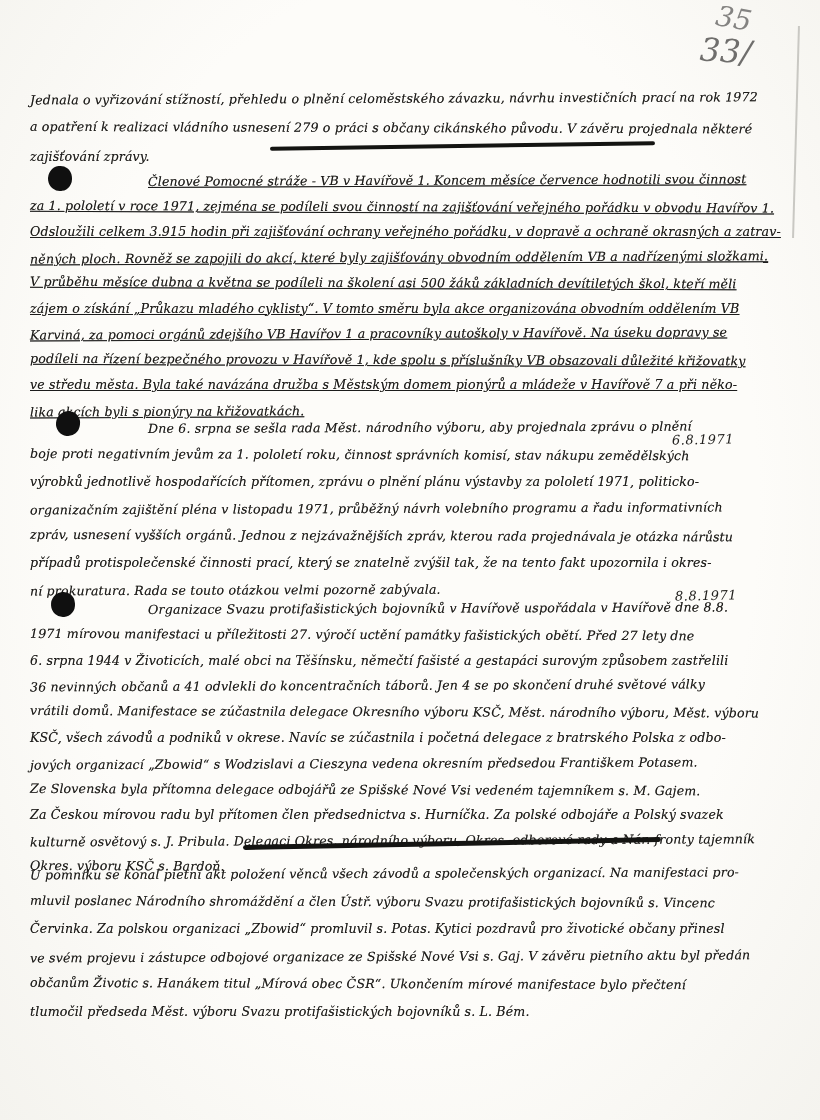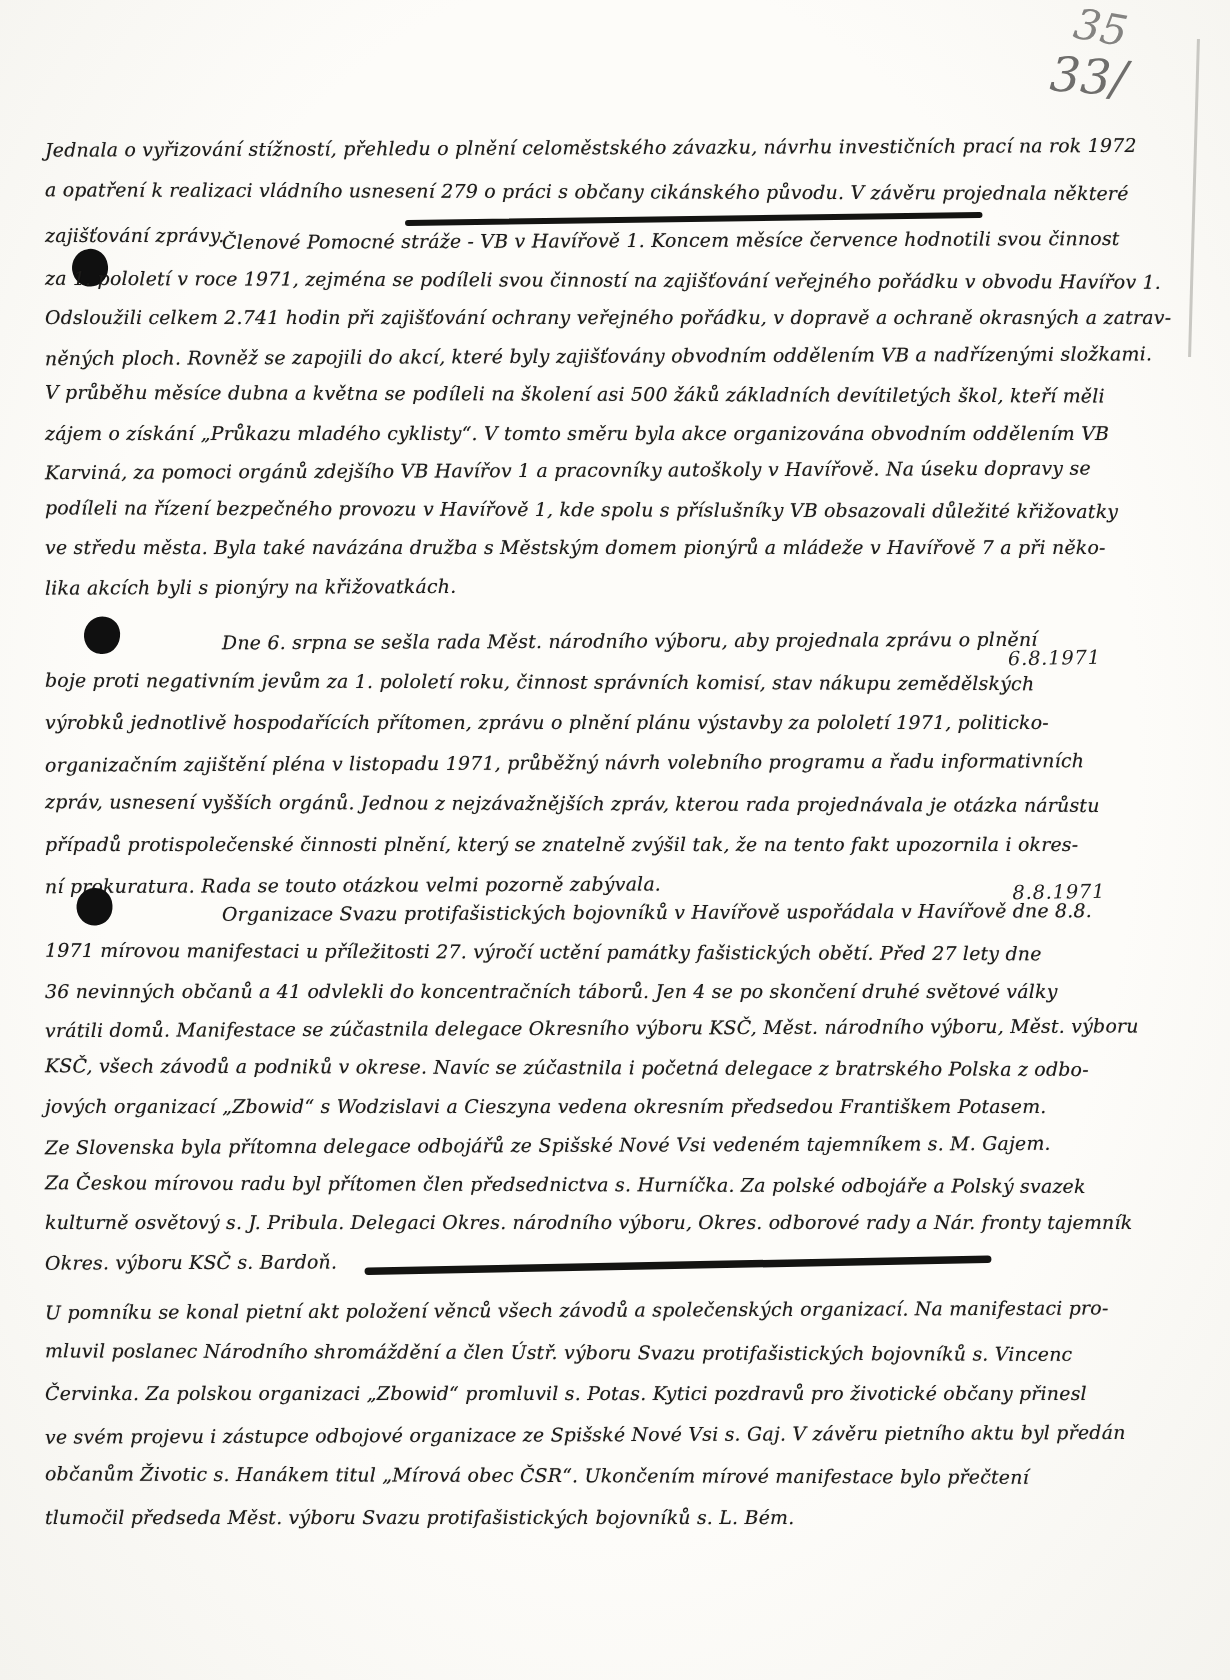--- a/index.html
+++ b/index.html
@@ -26,21 +26,21 @@
     color: #1d1c1a;
     text-shadow: 0 0 0.5px rgba(25,23,20,0.55);
   }
   .ln:nth-child(3n+1) { transform: rotate(-0.25deg); }
   .ln:nth-child(3n+2) { transform: rotate(0.2deg); }
   .indent { padding-left: 118px; }
 
   #p1 .ln { line-height: 29px; }
   #p1 { top: 84px; }
   #p2 .ln { line-height: 25.5px; }
-  #p2 { top: 148px; }
+  #p2 { top: 168px; text-decoration: underline; }
   #p3 .ln { line-height: 27px; }
   #p3 { top: 414px; }
   #p4 .ln { line-height: 25.8px; }
   #p4 { top: 596px; }
   #p5 .ln { line-height: 27.6px; }
   #p5 { top: 860px; }
 
   
   .bullet {
     position: absolute;
@@ -104,47 +104,48 @@
     <div class="ln">Jednala o vyřizování stížností, přehledu o plnění celoměstského závazku, návrhu investičních prací na rok 1972</div>
     <div class="ln">a opatření k realizaci vládního usnesení 279 o práci s občany cikánského původu. V závěru projednala některé</div>
     <div class="ln">zajišťování zprávy.</div>
   </div>
   <div class="underline" id="u1"></div>
 
   <div class="bullet" id="b1"></div>
   <div class="para" id="p2">
     <div class="ln indent">Členové Pomocné stráže - VB v Havířově 1. Koncem měsíce července hodnotili svou činnost</div>
     <div class="ln">za 1. pololetí v roce 1971, zejména se podíleli svou činností na zajišťování veřejného pořádku v obvodu Havířov 1.</div>
-    <div class="ln">Odsloužili celkem 2.741 hodin při zajišťování ochrany veřejného pořádku, v dopravě a ochraně okrasných a zatrav-</div>
+    <div class="ln">Odsloužili celkem 3.915 hodin při zajišťování ochrany veřejného pořádku, v dopravě a ochraně okrasných a zatrav-</div>
     <div class="ln">něných ploch. Rovněž se zapojili do akcí, které byly zajišťovány obvodním oddělením VB a nadřízenými složkami.</div>
     <div class="ln">V průběhu měsíce dubna a května se podíleli na školení asi 500 žáků základních devítiletých škol, kteří měli</div>
     <div class="ln">zájem o získání „Průkazu mladého cyklisty“. V tomto směru byla akce organizována obvodním oddělením VB</div>
     <div class="ln">Karviná, za pomoci orgánů zdejšího VB Havířov 1 a pracovníky autoškoly v Havířově. Na úseku dopravy se</div>
     <div class="ln">podíleli na řízení bezpečného provozu v Havířově 1, kde spolu s příslušníky VB obsazovali důležité křižovatky</div>
     <div class="ln">ve středu města. Byla také navázána družba s Městským domem pionýrů a mládeže v Havířově 7 a při něko-</div>
     <div class="ln">lika akcích byli s pionýry na křižovatkách.</div>
   </div>
 
   <div class="bullet" id="b2"></div>
   <div class="margin-date" id="d1">6.8.1971</div>
   <div class="para" id="p3">
     <div class="ln indent">Dne 6. srpna se sešla rada Měst. národního výboru, aby projednala zprávu o plnění</div>
     <div class="ln">boje proti negativním jevům za 1. pololetí roku, činnost správních komisí, stav nákupu zemědělských</div>
     <div class="ln">výrobků jednotlivě hospodařících přítomen, zprávu o plnění plánu výstavby za pololetí 1971, politicko-</div>
     <div class="ln">organizačním zajištění pléna v listopadu 1971, průběžný návrh volebního programu a řadu informativních</div>
     <div class="ln">zpráv, usnesení vyšších orgánů. Jednou z nejzávažnějších zpráv, kterou rada projednávala je otázka nárůstu</div>
-    <div class="ln">případů protispolečenské činnosti plnění, který se znatelně zvýšil tak, že na tento fakt upozornila i okres-</div>
+    <div class="ln">případů protispolečenské činnosti prací, který se znatelně zvýšil tak, že na tento fakt upozornila i okres-</div>
     <div class="ln">ní prokuratura. Rada se touto otázkou velmi pozorně zabývala.</div>
   </div>
 
   <div class="bullet" id="b3"></div>
   <div class="margin-date" id="d2">8.8.1971</div>
   <div class="para" id="p4">
     <div class="ln indent">Organizace Svazu protifašistických bojovníků v Havířově uspořádala v Havířově dne 8.8.</div>
     <div class="ln">1971 mírovou manifestaci u příležitosti 27. výročí uctění památky fašistických obětí. Před 27 lety dne</div>
+    <div class="ln">6. srpna 1944 v Životicích, malé obci na Těšínsku, němečtí fašisté a gestapáci surovým způsobem zastřelili</div>
     <div class="ln">36 nevinných občanů a 41 odvlekli do koncentračních táborů. Jen 4 se po skončení druhé světové války</div>
     <div class="ln">vrátili domů. Manifestace se zúčastnila delegace Okresního výboru KSČ, Měst. národního výboru, Měst. výboru</div>
     <div class="ln">KSČ, všech závodů a podniků v okrese. Navíc se zúčastnila i početná delegace z bratrského Polska z odbo-</div>
     <div class="ln">jových organizací „Zbowid“ s Wodzislavi a Cieszyna vedena okresním předsedou Františkem Potasem.</div>
     <div class="ln">Ze Slovenska byla přítomna delegace odbojářů ze Spišské Nové Vsi vedeném tajemníkem s. M. Gajem.</div>
     <div class="ln">Za Českou mírovou radu byl přítomen člen předsednictva s. Hurníčka. Za polské odbojáře a Polský svazek</div>
     <div class="ln">kulturně osvětový s. J. Pribula. Delegaci Okres. národního výboru, Okres. odborové rady a Nár. fronty tajemník</div>
     <div class="ln">Okres. výboru KSČ s. Bardoň.</div>
   </div>
   <div class="underline" id="u2"></div>

